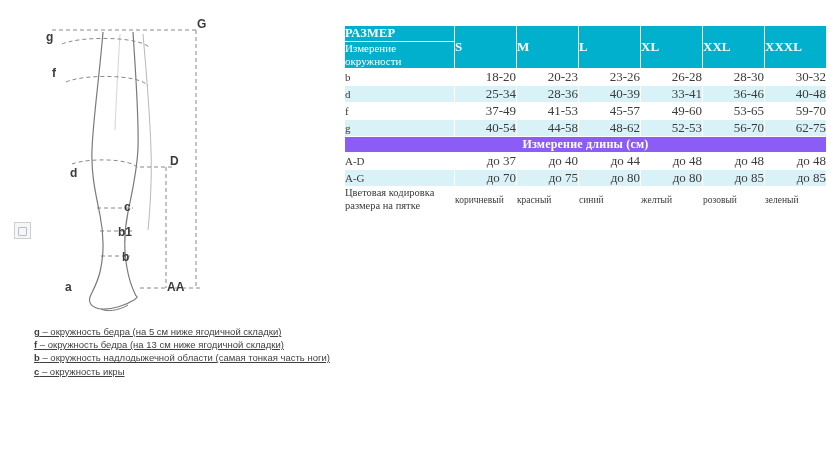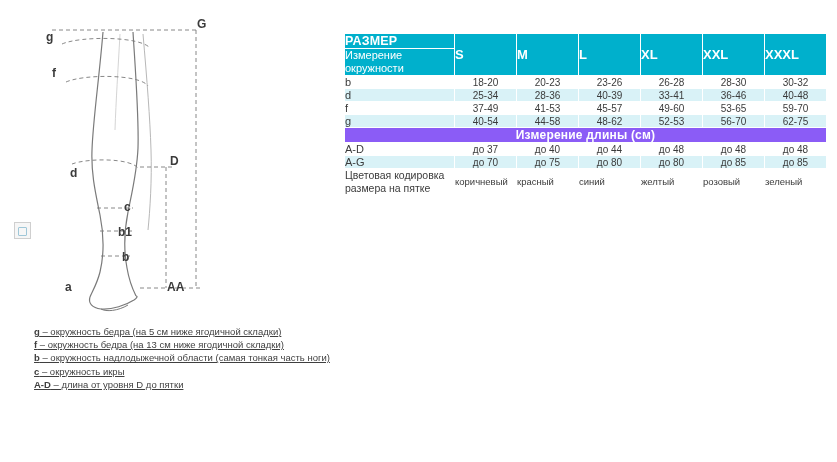--- a/index.html
+++ b/index.html
@@ -69,22 +69,23 @@
     text-decoration: underline;
   }
   .legend b {
     font-weight: bold;
   }
 
   
   .table-wrap {
     position: absolute;
     left: 344px;
-    top: 33px;
+    top: 25px;
     width: 482px;
+    font-family: Liberation Serif, serif;
   }
   table.size-table {
     border-collapse: collapse;
     width: 482px;
     table-layout: fixed;
   }
   table.size-table td {
     border: 1px solid #ffffff;
     padding: 0;
     vertical-align: middle;
@@ -114,23 +115,23 @@
     padding-left: 12px;
     vertical-align: middle;
   }
 
   .row-label {
     font-size: 11px;
     padding: 8px 0 8px 12px;
     text-align: left;
   }
   .cell {
-    font-size: 10px;
+    font-size: 13px;
     padding: 8px 0 8px 12px;
-    text-align: center;
+    text-align: right;
     color: #3b3b3b;
   }
   .band-light {
     background: #ffffff;
   }
   .band-tint {
     background: #d9f2f7;
   }
   .band-row-label {
     color: #3b3b3b;
@@ -206,21 +207,20 @@
       <text x="122" y="261" font-family="Liberation Sans, sans-serif" font-size="12" font-weight="bold" fill="#3b3b3b">b</text>
       <text x="65" y="291" font-family="Liberation Sans, sans-serif" font-size="12" font-weight="bold" fill="#3b3b3b">a</text>
       <text x="167" y="291" font-family="Liberation Sans, sans-serif" font-size="12" font-weight="bold" fill="#3b3b3b">AA</text>
     </svg>
 
     <div class="legend">
       <p class="ln"><b>g</b><span> – окружность бедра (на 5 см ниже ягодичной складки)</span></p>
       <p class="ln"><b>f</b><span> – окружность бедра (на 13 см ниже ягодичной складки)</span></p>
       <p class="ln"><b>b</b><span> – окружность надлодыжечной области (самая тонкая часть ноги)</span></p>
       <p class="ln"><b>c</b><span> – окружность икры</span></p>
-      <p class="ln"><b>A-D</b><span> – длина от уровня D до пятки</span></p>
     </div>
   </div>
 
   <div class="table-wrap">
     <table class="size-table">
       <colgroup>
         <col style="width:110px">
         <col style="width:62px">
         <col style="width:62px">
         <col style="width:62px">

